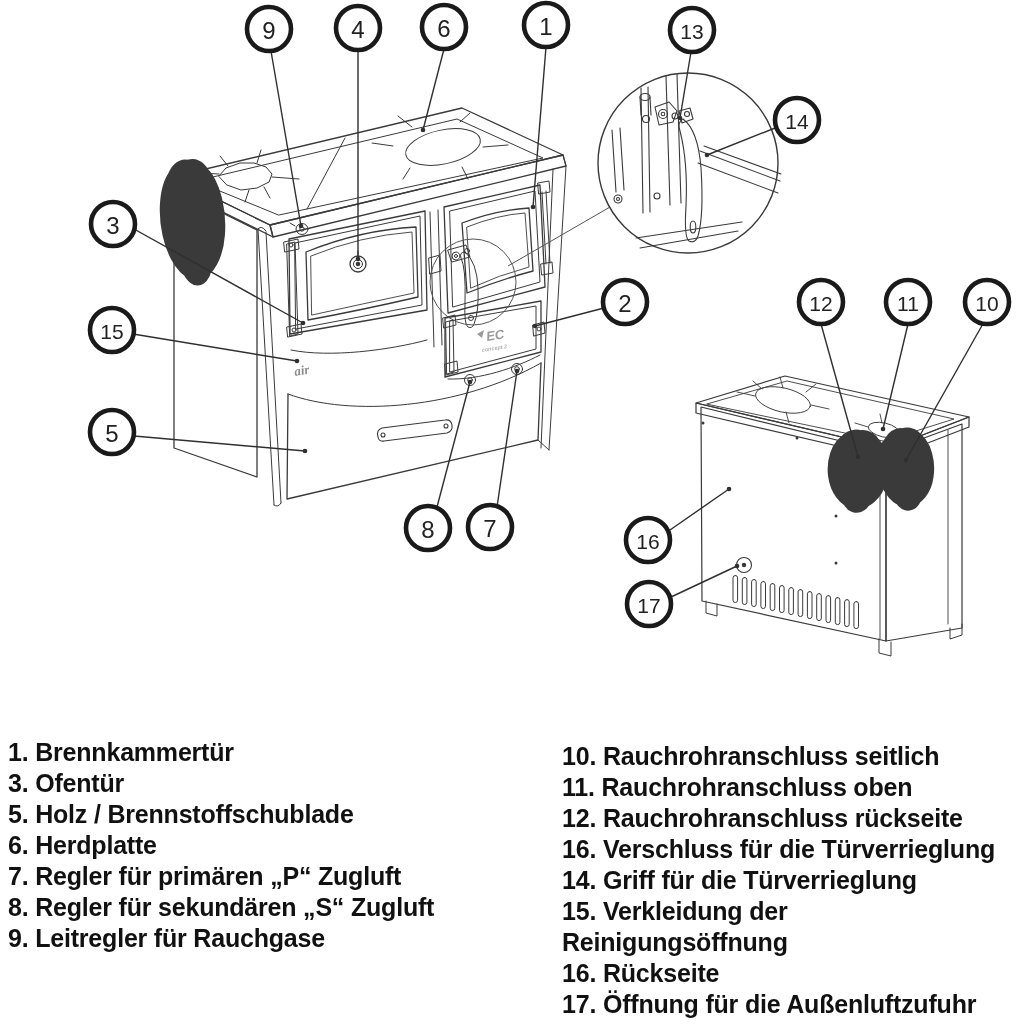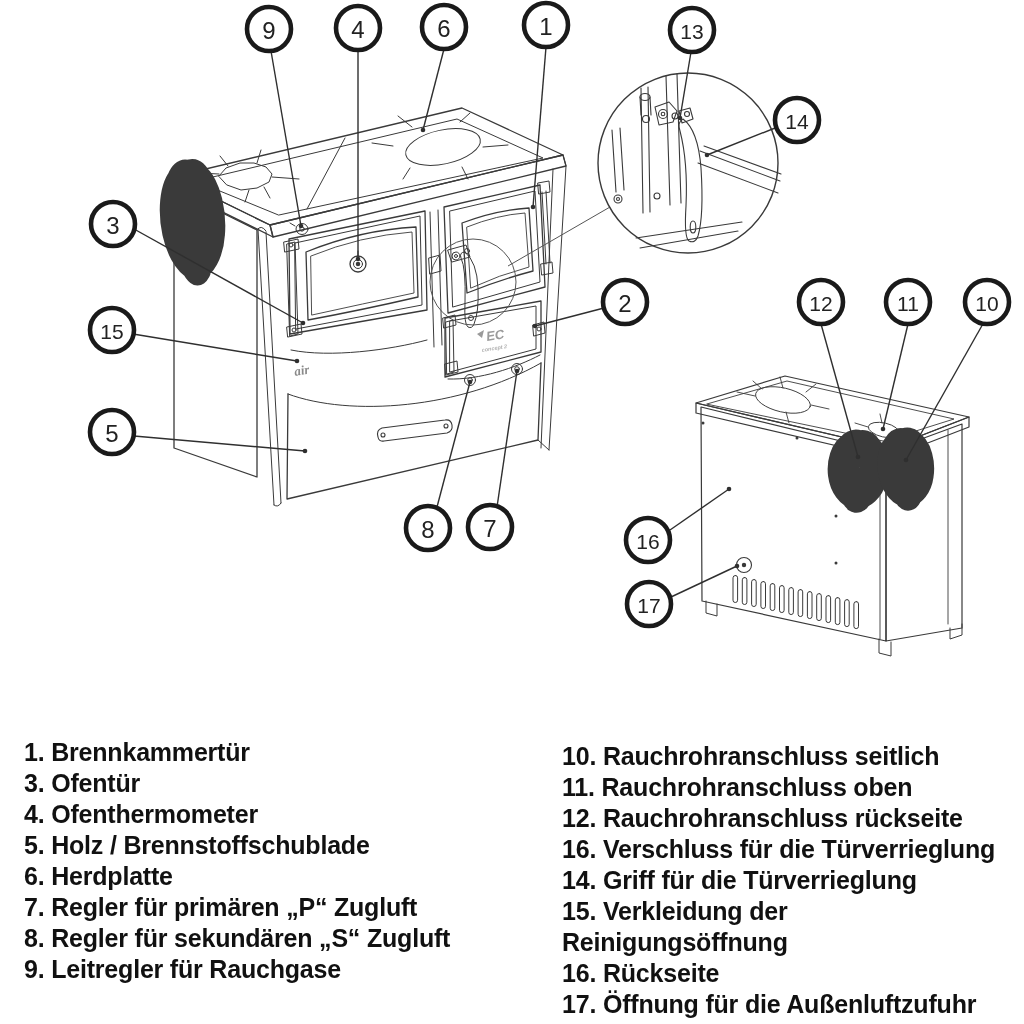--- a/index.html
+++ b/index.html
@@ -1,21 +1,21 @@
 <!DOCTYPE html>
 <html><head>
 <meta charset="utf-8">
 <style>
   html,body{margin:0;padding:0;background:#fff;}
   .page{position:relative;width:1024px;height:1024px;background:#ffffff;overflow:hidden;
         font-family:"Liberation Sans",sans-serif;}
   svg{position:absolute;left:0;top:0;}
   .legend{position:absolute;color:#111;font-weight:bold;font-size:25px;line-height:31px;
           letter-spacing:-0.2px;white-space:nowrap;}
-  .legend-left{left:8px;top:737px;width:505px;margin-left:16px;}
+  .legend-left{left:8px;top:737px;width:505px;}
   .legend-right{left:562px;top:741px;width:478px;}
   text.callout-num{font-family:"Liberation Sans",sans-serif;fill:#222;}
   .ec-text{font-family:"Liberation Sans",sans-serif;font-weight:bold;font-style:italic;}
   .air-text{font-family:"Liberation Serif",serif;font-weight:bold;font-style:italic;}
 </style>
 </head>
 <body>
 
 <div class="page">
 
@@ -350,21 +350,20 @@
         <g>
           <circle cx="649" cy="604" r="22" fill="#ffffff" stroke="#1a1a1a" stroke-width="4.6"></circle>
           <text x="649" y="605" text-anchor="middle" dominant-baseline="central" font-size="21" class="callout-num">17</text>
         </g>
       </g>
 </svg>
 
 <div class="legend legend-left" id="legend-left">
       <div class="lrow">1. Brennkammertür</div>
       <div class="lrow">3. Ofentür</div>
-      <div class="lrow">4. Ofenthermometer</div>
       <div class="lrow">5. Holz / Brennstoffschublade</div>
       <div class="lrow">6. Herdplatte</div>
       <div class="lrow">7. Regler für primären „P“ Zugluft</div>
       <div class="lrow">8. Regler für sekundären „S“ Zugluft</div>
       <div class="lrow">9. Leitregler für Rauchgase</div>
     </div>
 <div class="legend legend-right" id="legend-right">
       <div class="lrow">10. Rauchrohranschluss seitlich</div>
       <div class="lrow">11. Rauchrohranschluss oben</div>
       <div class="lrow">12. Rauchrohranschluss rückseite</div>

